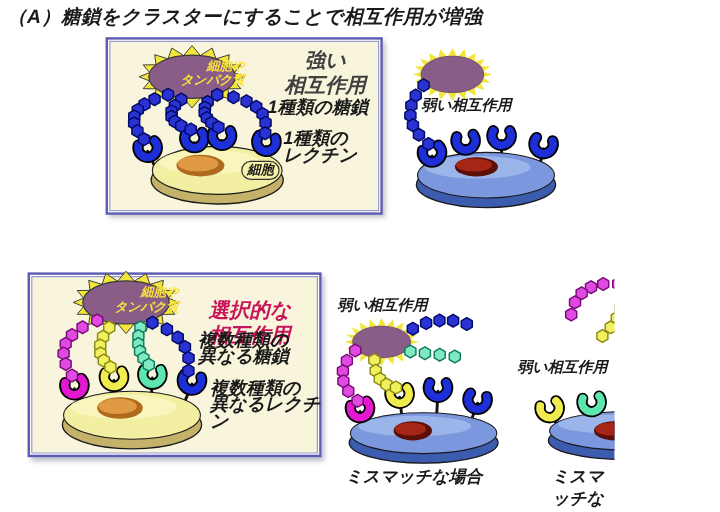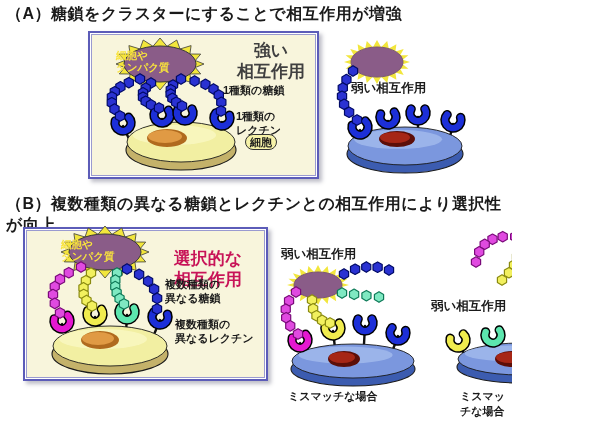--- a/index.html
+++ b/index.html
@@ -1,31 +1,31 @@
 <!DOCTYPE html>
 <html><head>
 <meta charset="utf-8">
 <style>
   html,body{margin:0;padding:0;background:#fff;}
   #canvas{position:relative;width:512px;height:427px;background:#fff;overflow:hidden;
-          font-family:"Liberation Sans","DejaVu Sans",sans-serif;}
+          font-family:"Liberation Sans","DejaVu Sans",sans-serif;font-style:italic;}
   .abs{position:absolute;}
   svg{overflow:visible;display:block;}
   .lbl{position:absolute;white-space:pre-line;font-weight:bold;color:#1a1a1a;}
   .title{font-size:16px;letter-spacing:.5px;}
   .frame{position:absolute;background:#f8f5dc;border:2px solid #5c5cb8;
          box-shadow:inset 0 0 0 1px #ffffff,inset 0 0 0 2px #9a9ad0,3px 3px 4px rgba(110,110,130,.45);}
   .frame svg{position:absolute;left:-2px;top:-2px;}
-  .burst-lbl{font-size:10.5px;line-height:12px;text-align:left;}
+  .burst-lbl{font-size:10.5px;line-height:12px;text-align:right;}
   .big-lbl{font-size:17px;line-height:21px;text-align:center;}
-  .sm-lbl{font-size:11px;line-height:14px;}
+  .sm-lbl{font-size:15px;line-height:14px;}
   .weak-lbl{font-size:12.5px;}
-  .case-lbl{font-size:11px;}
+  .case-lbl{font-size:14px;}
   .cell-pill{font-size:11px;padding:0px 4px;border:1.5px solid #333;border-radius:8px;
-             background:#f6f2a8;line-height:14px;margin-left:44px;}
+             background:#f6f2a8;line-height:14px;}
   .caption{font-size:15px;line-height:19px;text-align:center;}
 </style>
 </head>
 <body>
 
 <div id="canvas">
 
   <div class="lbl title" style="left:6px;top:4px;">（A）糖鎖をクラスターにすることで相互作用が増強</div>
 
   <div class="frame" style="left:88px;top:31px;width:231px;height:148px;box-sizing:border-box;">
@@ -145,21 +145,20 @@
         <polygon points="26.0,41.9 26.0,47.2 21.4,49.9 16.9,47.2 16.9,41.9 21.4,39.3" fill="#2a32d2" stroke="#000a66" stroke-width="1.2" stroke-linejoin="round"></polygon>
         <polygon points="22.4,50.4 22.4,55.6 17.8,58.3 13.2,55.6 13.2,50.4 17.8,47.7" fill="#2a32d2" stroke="#000a66" stroke-width="1.2" stroke-linejoin="round"></polygon>
         <polygon points="21.6,58.6 21.6,63.9 17.0,66.5 12.4,63.9 12.4,58.6 17.0,56.0" fill="#2a32d2" stroke="#000a66" stroke-width="1.2" stroke-linejoin="round"></polygon>
         <polygon points="23.7,66.7 23.7,72.0 19.1,74.6 14.5,72.0 14.5,66.7 19.1,64.0" fill="#2a32d2" stroke="#000a66" stroke-width="1.2" stroke-linejoin="round"></polygon>
         <polygon points="28.7,74.6 28.7,79.9 24.1,82.5 19.5,79.9 19.5,74.6 24.1,72.0" fill="#2a32d2" stroke="#000a66" stroke-width="1.2" stroke-linejoin="round"></polygon>
         <polygon points="36.6,82.3 36.6,87.7 32.0,90.3 27.4,87.7 27.4,82.3 32.0,79.7" fill="#2a32d2" stroke="#000a66" stroke-width="1.2" stroke-linejoin="round"></polygon>
       </g>
     </svg>
   <div class="lbl weak-lbl" style="left:351px;top:80px;">弱い相互作用</div>
 
-  <div class="lbl title" style="left:6px;top:194px;">（B）複数種類の異なる糖鎖とレクチンとの相互作用により選択性が向上</div>
 
   <div class="frame" style="left:23px;top:227px;width:245px;height:154px;box-sizing:border-box;">
     <svg id="svgB" width="245" height="154" viewBox="0 0 245 154">
         <line x1="39" y1="97" x2="46" y2="112" stroke="#101010" stroke-width="2.4" stroke-linecap="round"></line>
         <line x1="72" y1="90" x2="74" y2="106" stroke="#101010" stroke-width="2.4" stroke-linecap="round"></line>
         <line x1="104" y1="88" x2="103" y2="106" stroke="#101010" stroke-width="2.4" stroke-linecap="round"></line>
         <line x1="137" y1="93" x2="130" y2="110" stroke="#101010" stroke-width="2.4" stroke-linecap="round"></line>
         <g>
           <ellipse cx="87" cy="127" rx="58" ry="20" fill="#c4b26a" stroke="#1a1a1a" stroke-width="1.1"></ellipse>
           <ellipse cx="87" cy="119" rx="57" ry="20" fill="#f2efa2" stroke="#1a1a1a" stroke-width="0.9"></ellipse>

